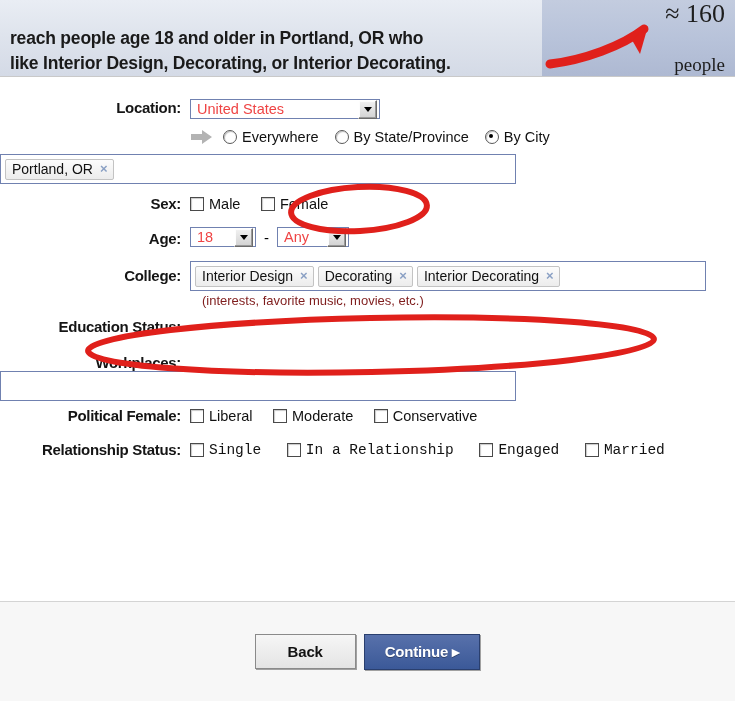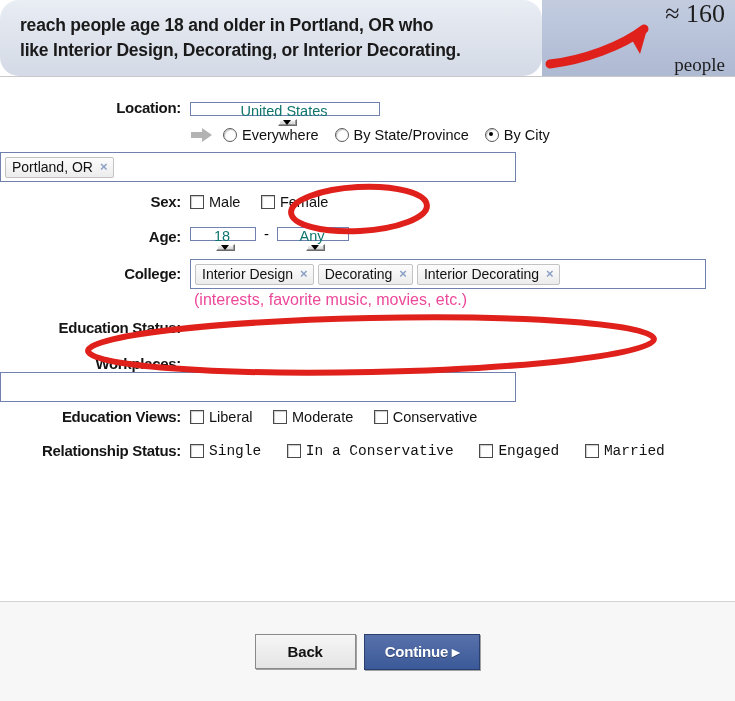--- a/index.html
+++ b/index.html
@@ -21,24 +21,23 @@
     position: relative;
     height: 77px;
     display: flex;
     border-bottom: 1px solid #c9c9c9;
     box-sizing: border-box;
   }
   .header-left {
     flex: 1;
     background: linear-gradient(to bottom, #e9edf4 0%, #dfe4ed 45%, #d4dae6 100%);
     display: flex;
-    align-items: center;
-    padding-left: 20px;
-    box-sizing: border-box;
-    border-radius: 19px;
+    align-items: flex-end;
+    padding-left: 10px;
+    box-sizing: border-box;
   }
   .header-sentence {
     font-size: 17.5px;
     font-weight: bold;
     line-height: 1.42;
     letter-spacing: -0.2px;
     color: #1a1a1a;
     white-space: pre-line;
   }
   .header-right {
@@ -97,27 +96,26 @@
   }
   .fld { flex: 1; }
 
   
   .winselect {
     display: inline-flex;
     align-items: center;
     justify-content: space-between;
     border: 1px solid #7081b0;
     background: #ffffff;
-    height: 14px;
+    height: 20px;
     box-sizing: border-box;
     padding-left: 6px;
     font-size: 14.5px;
-    color: #0f766e;
+    color: #ef4444;
     vertical-align: middle;
-    flex-direction: column;
   }
   .winselect .val { padding-right: 8px; white-space: nowrap; }
   .winselect .arrowbtn {
     width: 19px;
     height: 19px;
     margin-right: 2px;
     background: linear-gradient(to bottom,#f2f2f2,#d2d2d2);
     border: 1px solid #ffffff;
     border-right-color: #6b6b6b;
     border-bottom-color: #6b6b6b;
@@ -196,24 +194,24 @@
     white-space: nowrap;
   }
   .token .x {
     color: #8aa0c4;
     font-weight: bold;
     margin-left: 7px;
     font-size: 13px;
   }
 
   .hint {
-    font-size: 16px;
-    color: #ec4899;
+    font-size: 13px;
+    color: #7f1d1d;
     margin-top: 2px;
-    margin-left: 4px;
+    margin-left: 12px;
   }
 
   .gray-arrow {
     display: inline-block;
     vertical-align: middle;
     margin-right: 9px;
   }
 
   
   .footer {
@@ -382,21 +380,21 @@
   <div class="row" style="margin-bottom:6px;flex-direction:column;">
     <div class="lbl" style="padding-top:6px;">Workplaces:</div>
     <div class="fld">
       <div class="tokenbox empty">
         <span></span>
       </div>
     </div>
   </div>
 
   <div class="row" style="margin-bottom:14px;">
-    <div class="lbl">Education Views:</div>
+    <div class="lbl">Political Female:</div>
     <div class="fld" style="padding-top:1px;">
       <span class="opt">
         <span class="cbox"></span>
         <span>Liberal</span>
       </span>
       <span class="opt">
         <span class="cbox"></span>
         <span>Moderate</span>
       </span>
       <span class="opt">
@@ -408,21 +406,21 @@
 
   <div class="row">
     <div class="lbl">Relationship Status:</div>
     <div class="fld" style="padding-top:1px;font-family:Liberation Mono, monospace;">
       <span class="opt">
         <span class="cbox"></span>
         <span>Single</span>
       </span>
       <span class="opt">
         <span class="cbox"></span>
-        <span>In a Conservative</span>
+        <span>In a Relationship</span>
       </span>
       <span class="opt">
         <span class="cbox"></span>
         <span>Engaged</span>
       </span>
       <span class="opt">
         <span class="cbox"></span>
         <span>Married</span>
       </span>
     </div>

